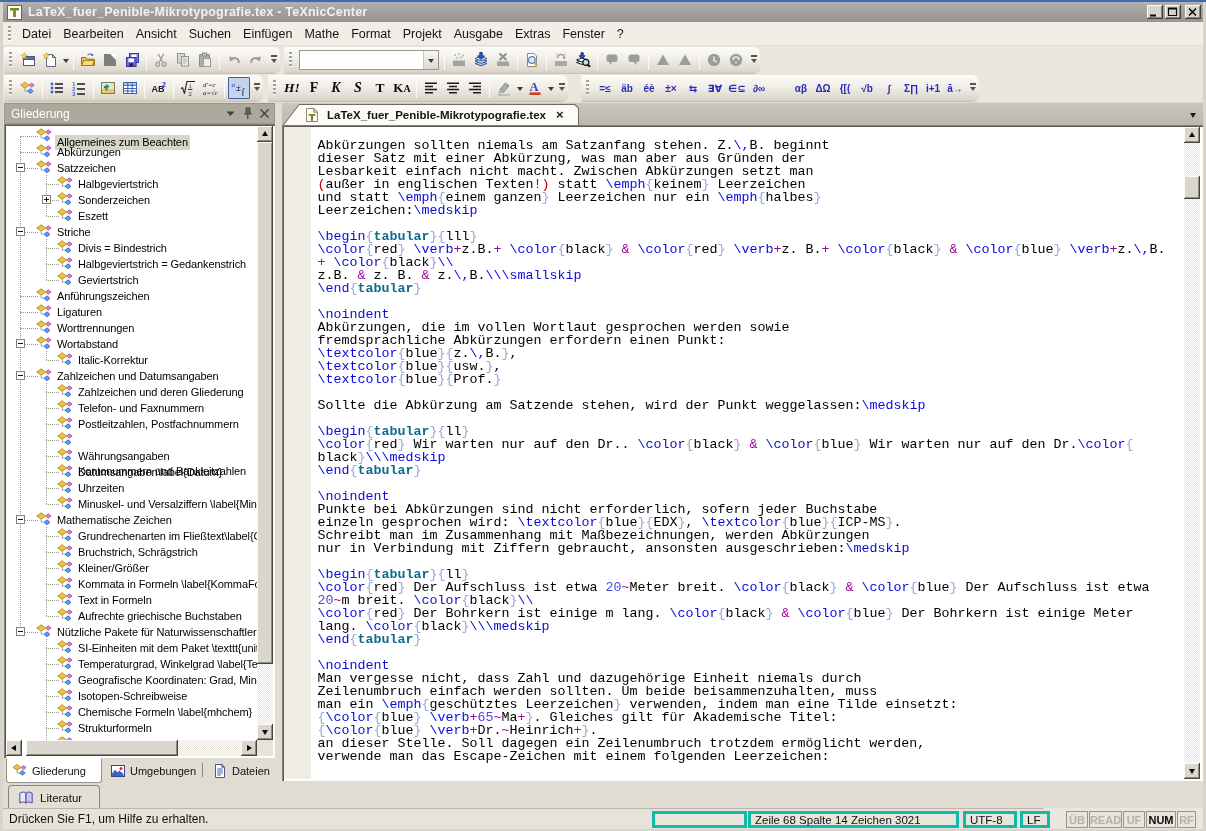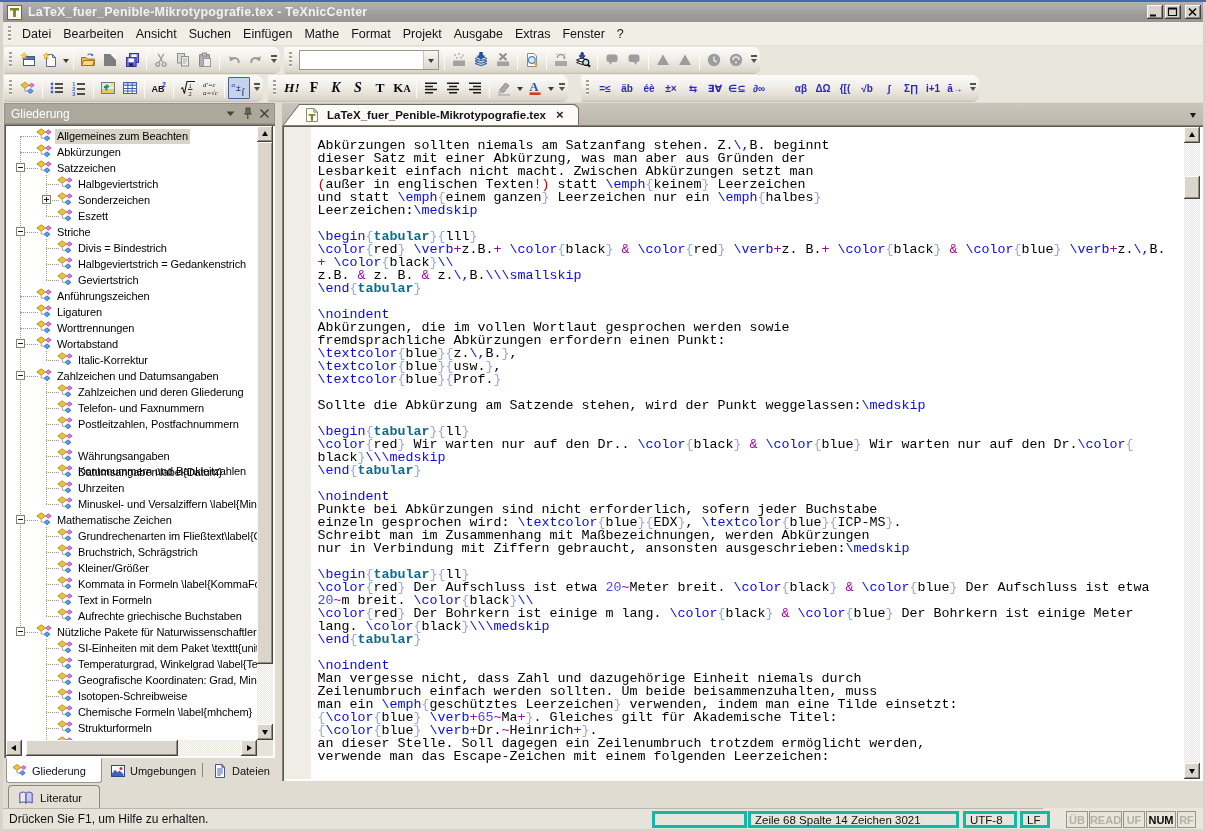--- a/index.html
+++ b/index.html
@@ -682,21 +682,21 @@
             <div class="conn connv" style="left: 40px; top: 257px; height: 121px;"></div>
             <div class="conn connv" style="left: 40px; top: 401px; height: 89px;"></div>
             <div class="conn connv" style="left: 40px; top: 513px; height: 105px;"></div>
             <div class="conn connh" style="left: 14px; top: 10px; width: 18px;"></div>
             <div class="tico" style="left: 30px; top: 2px;"><svg width="17" height="15" viewBox="0 0 17 15">
                 <path d="M5.2 0.8L9.6 4 5.2 7.2 0.8 4z" fill="#F1C232" stroke="#A9821B" stroke-width="0.8"></path>
                 <path d="M12.4 1.8l2.7 2.2-2.7 2.2-2.7-2.2z" fill="#E878E8" stroke="#A845A8" stroke-width="0.8"></path>
                 <path d="M5.2 7.2v3h3" fill="none" stroke="#8A8A8A" stroke-width="0.8"></path>
                 <path d="M11 7.8l3 2.5-3 2.5-3-2.5z" fill="#5B9EEE" stroke="#2A63B0" stroke-width="0.8"></path>
               </svg></div>
-            <div class="trow" style="left: 49px; top: 2px; align-items: center;">
+            <div class="trow" style="left: 49px; top: 8px; align-items: center;">
               <span class="tlabel sel">Allgemeines zum Beachten</span>
             </div>
             <div class="conn connh" style="left: 14px; top: 26px; width: 18px;"></div>
             <div class="tico" style="left: 30px; top: 18px;"><svg width="17" height="15" viewBox="0 0 17 15">
                 <path d="M5.2 0.8L9.6 4 5.2 7.2 0.8 4z" fill="#F1C232" stroke="#A9821B" stroke-width="0.8"></path>
                 <path d="M12.4 1.8l2.7 2.2-2.7 2.2-2.7-2.2z" fill="#E878E8" stroke="#A845A8" stroke-width="0.8"></path>
                 <path d="M5.2 7.2v3h3" fill="none" stroke="#8A8A8A" stroke-width="0.8"></path>
                 <path d="M11 7.8l3 2.5-3 2.5-3-2.5z" fill="#5B9EEE" stroke="#2A63B0" stroke-width="0.8"></path>
               </svg></div>
             <div class="trow" style="left: 49px; top: 18px;">

